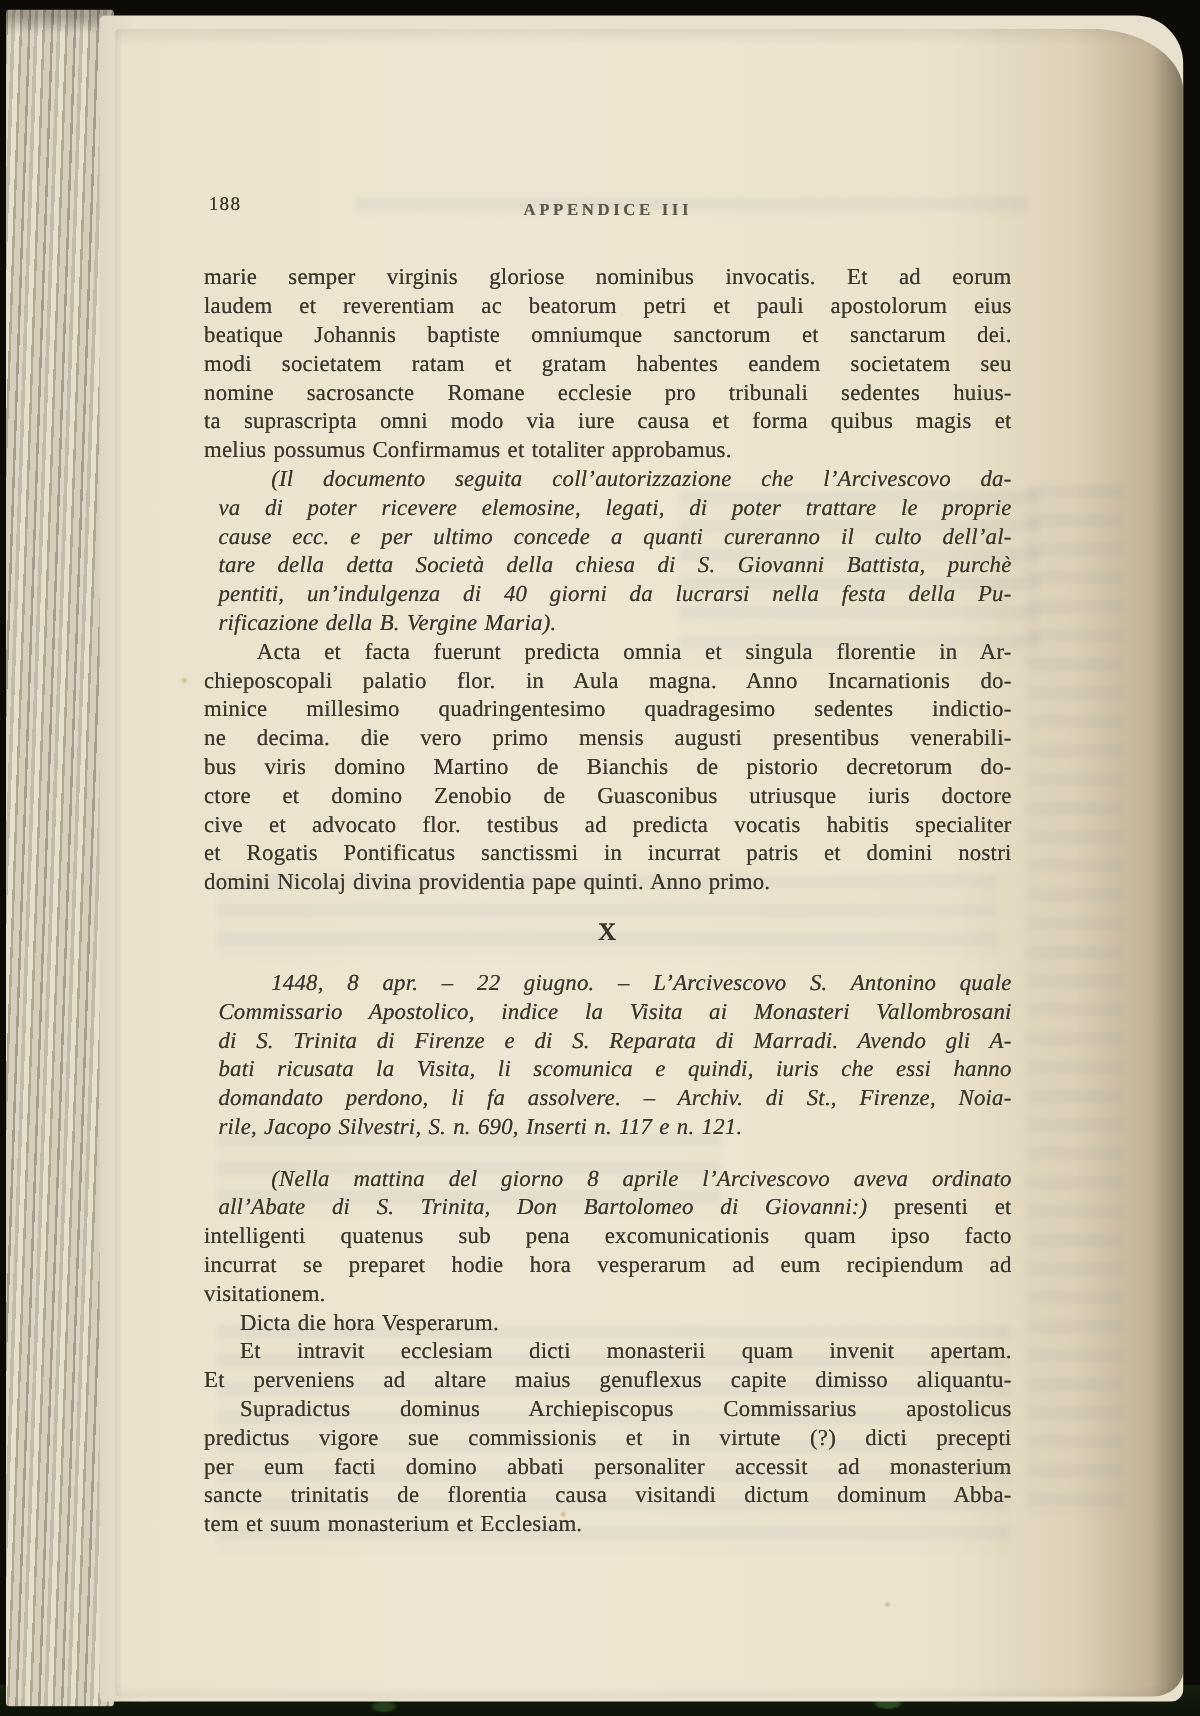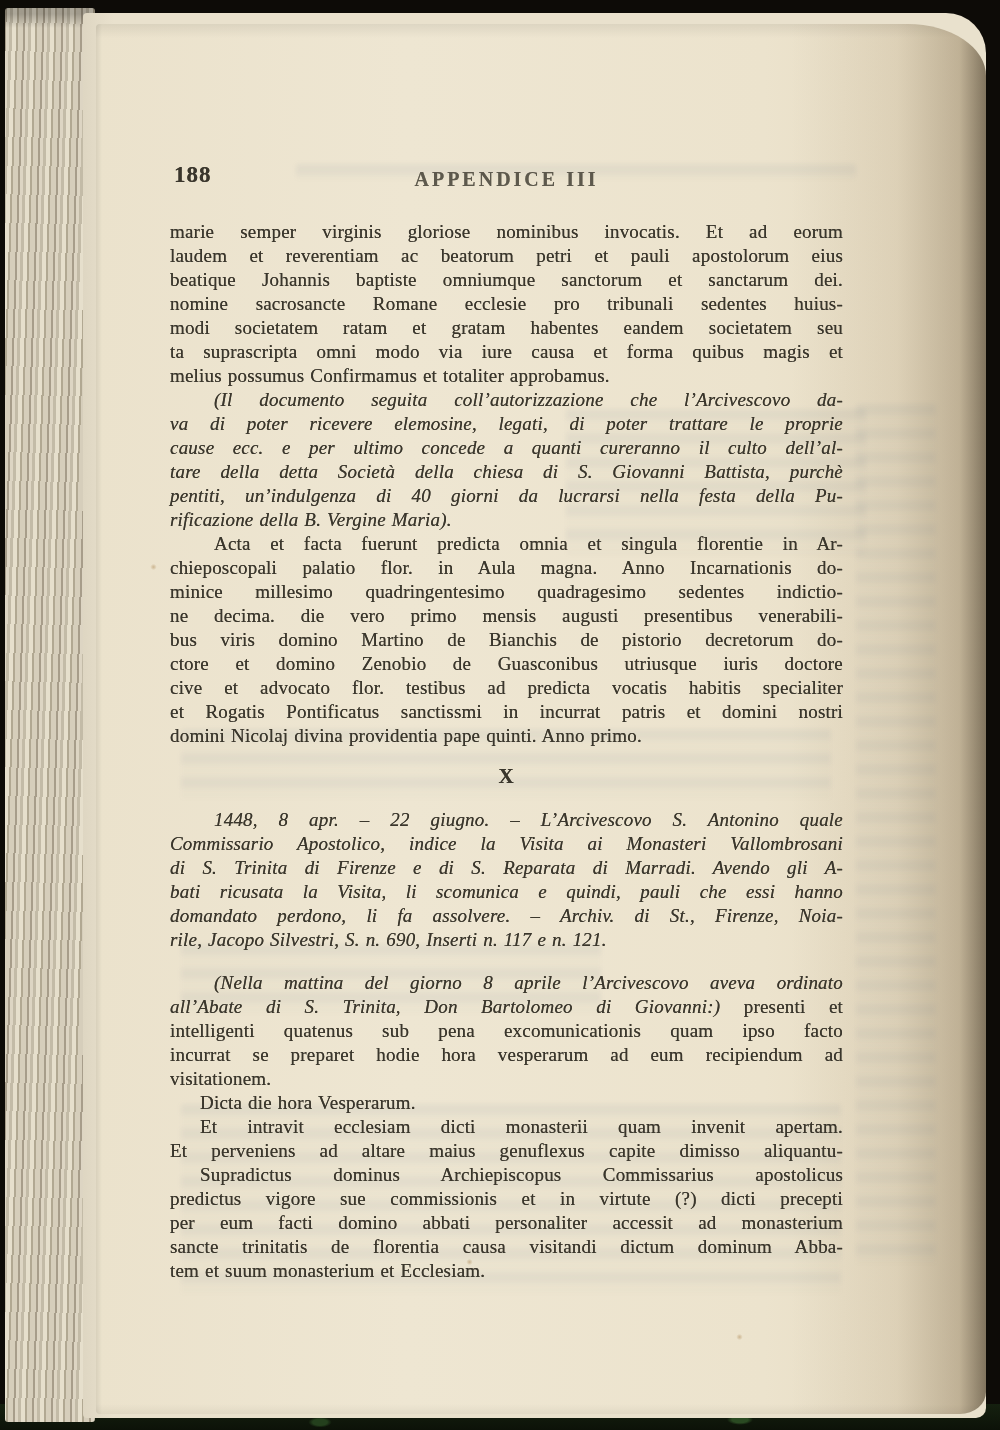--- a/index.html
+++ b/index.html
@@ -52,36 +52,36 @@
     position:absolute;border-radius:3px;filter:blur(2px);
     background:repeating-linear-gradient(180deg,
       rgba(104,118,142,.075) 0 11px, rgba(104,118,142,.015) 11px 24px);
   }
   .speck{position:absolute;width:7px;height:6px;border-radius:50%;
     background:radial-gradient(circle,rgba(156,112,52,.4),rgba(156,112,52,0) 70%);}
   .content{position:absolute;left:74px;top:138px;width:673px;}
   .header-row{position:relative;height:26px;}
   .page-number{
     position:absolute;left:4px;top:0;
-    font-size:23px;font-weight:700;letter-spacing:1px;color:#3a362c;
+    font-size:16px;font-weight:400;letter-spacing:1px;color:#3a362c;
     text-shadow:0 0 .5px rgba(58,54,44,.8);
   }
   .running-title{
     position:absolute;left:0;right:0;top:6px;text-align:center;
-    font-size:20px;font-weight:700;letter-spacing:3px;color:#4a463b;
+    font-size:14px;font-weight:700;letter-spacing:3px;color:#4a463b;
     opacity:.88;text-shadow:0 0 .5px rgba(74,70,59,.6);
   }
   .text-body{
     position:absolute;left:0;top:58px;width:673px;
     font-size:19px;line-height:24px;color:#3a362c;
     letter-spacing:.2px;word-spacing:1px;
     text-shadow:0 0 .5px rgba(58,54,44,.85);
   }
   .para{margin:0;}
-  .para.italic .line, .seg-italic{font-style:italic;}
+  .para.italic .line, .seg-italic{font-style:italic;margin-left:12px;}
   .seg-roman{font-style:normal;}
   .line{text-align:justify;text-align-last:justify;}
   .line.last{text-align-last:left;}
   .para.indent-lg .line:first-child{text-indent:44px;}
   .para.indent-sm .line:first-child{text-indent:30px;}
   .para.gap-before{margin-top:19px;}
   .heading-x{
     margin:16px 0 20px 0;text-align:center;
     font-size:21px;font-weight:700;letter-spacing:1px;color:#3a362c;
     text-shadow:0 0 .5px rgba(58,54,44,.85);
@@ -110,22 +110,22 @@
   <div class="content">
     <div class="header-row">
       <span class="page-number">188</span>
       <span class="running-title">APPENDICE III</span>
     </div>
     <div class="text-body">
         <div class="para roman">
           <div class="line">marie semper virginis gloriose nominibus invocatis. Et ad eorum</div>
           <div class="line">laudem et reverentiam ac beatorum petri et pauli apostolorum eius</div>
           <div class="line">beatique Johannis baptiste omniumque sanctorum et sanctarum dei.</div>
+          <div class="line">modi societatem ratam et gratam habentes eandem societatem seu</div>
           <div class="line">nomine sacrosancte Romane ecclesie pro tribunali sedentes huius-</div>
-          <div class="line">modi societatem ratam et gratam habentes eandem societatem seu</div>
           <div class="line">ta suprascripta omni modo via iure causa et forma quibus magis et</div>
           <div class="line last">melius possumus Confirmamus et totaliter approbamus.</div>
         </div>
         <div class="para italic indent-lg">
           <div class="line">(Il documento seguita coll’autorizzazione che l’Arcivescovo da-</div>
           <div class="line">va di poter ricevere elemosine, legati, di poter trattare le proprie</div>
           <div class="line">cause ecc. e per ultimo concede a quanti cureranno il culto dell’al-</div>
           <div class="line">tare della detta Società della chiesa di S. Giovanni Battista, purchè</div>
           <div class="line">pentiti, un’indulgenza di 40 giorni da lucrarsi nella festa della Pu-</div>
           <div class="line last">rificazione della B. Vergine Maria).</div>
@@ -139,21 +139,21 @@
           <div class="line">ctore et domino Zenobio de Guasconibus utriusque iuris doctore</div>
           <div class="line">cive et advocato flor. testibus ad predicta vocatis habitis specialiter</div>
           <div class="line">et Rogatis Pontificatus sanctissmi in incurrat patris et domini nostri</div>
           <div class="line last">domini Nicolaj divina providentia pape quinti. Anno primo.</div>
         </div>
         <div class="heading-x">X</div>
         <div class="para italic indent-lg">
           <div class="line">1448, 8 apr. – 22 giugno. – L’Arcivescovo S. Antonino quale</div>
           <div class="line">Commissario Apostolico, indice la Visita ai Monasteri Vallombrosani</div>
           <div class="line">di S. Trinita di Firenze e di S. Reparata di Marradi. Avendo gli A-</div>
-          <div class="line">bati ricusata la Visita, li scomunica e quindi, pauli che essi hanno</div>
+          <div class="line">bati ricusata la Visita, li scomunica e quindi, iuris che essi hanno</div>
           <div class="line">domandato perdono, li fa assolvere. – Archiv. di St., Firenze, Noia-</div>
           <div class="line last">rile, Jacopo Silvestri, S. n. 690, Inserti n. 117 e n. 121.</div>
         </div>
         <div class="para roman indent-lg gap-before">
           <div class="line"><span class="seg-italic">(Nella mattina del giorno 8 aprile l’Arcivescovo aveva ordinato</span></div>
           <div class="line"><span class="seg-italic">all’Abate di S. Trinita, Don Bartolomeo di Giovanni:)</span><span class="seg-roman"> presenti et</span></div>
           <div class="line">intelligenti quatenus sub pena excomunicationis quam ipso facto</div>
           <div class="line">incurrat se preparet hodie hora vesperarum ad eum recipiendum ad</div>
           <div class="line last">visitationem.</div>
         </div>

